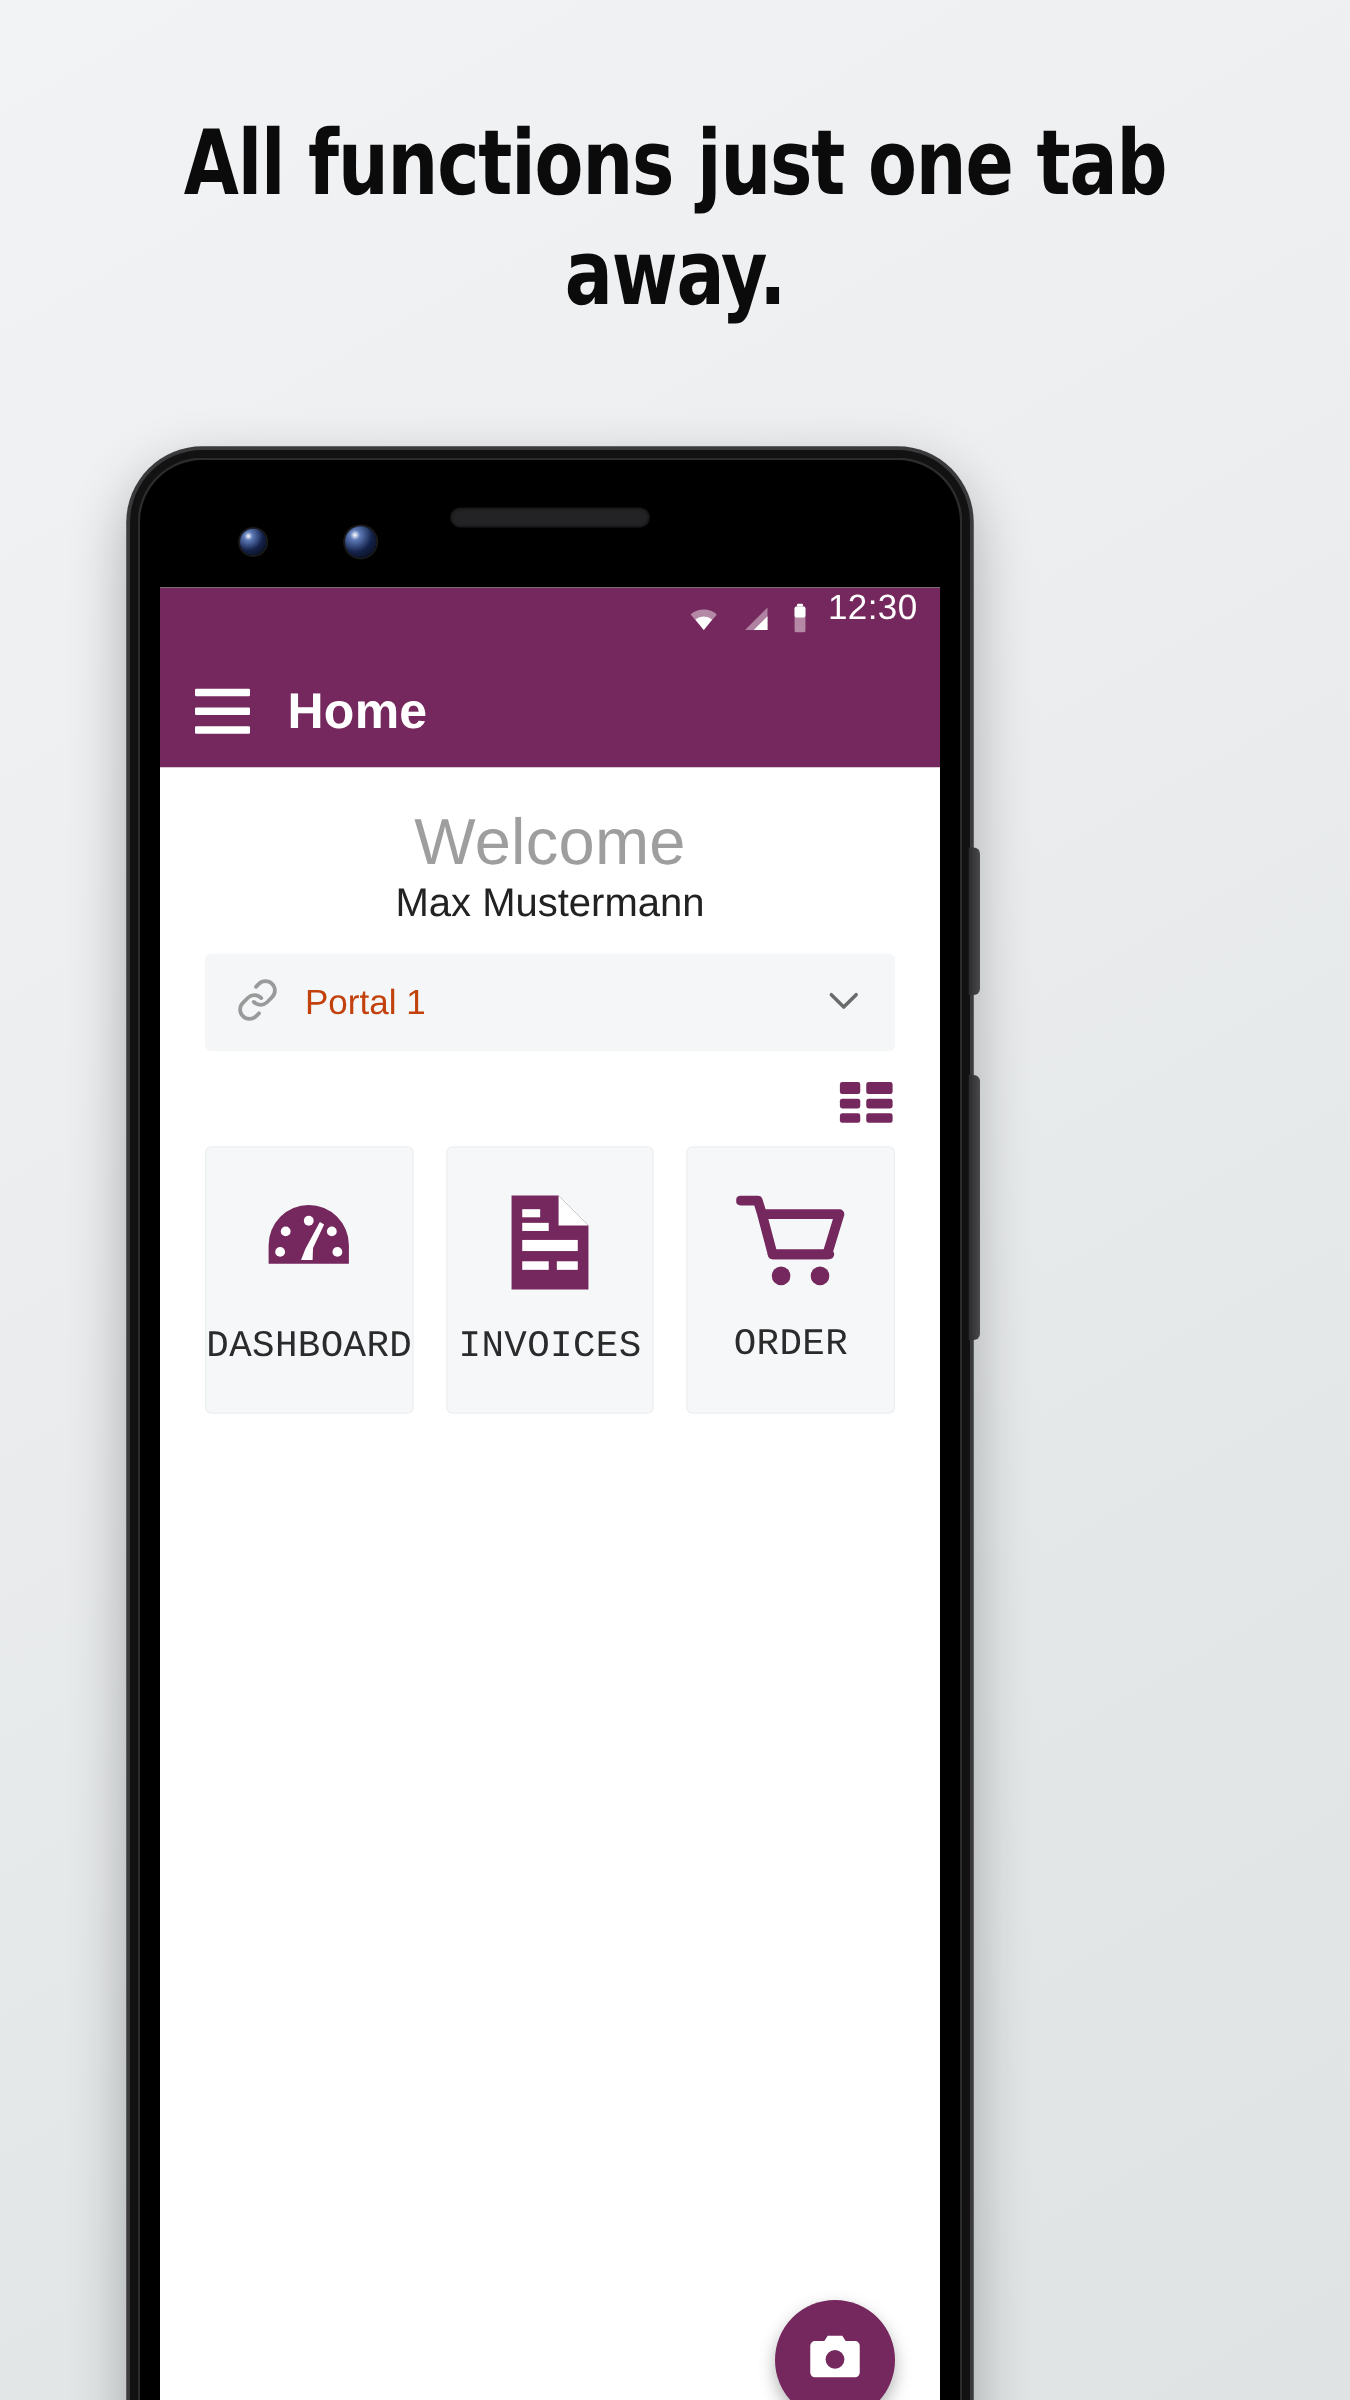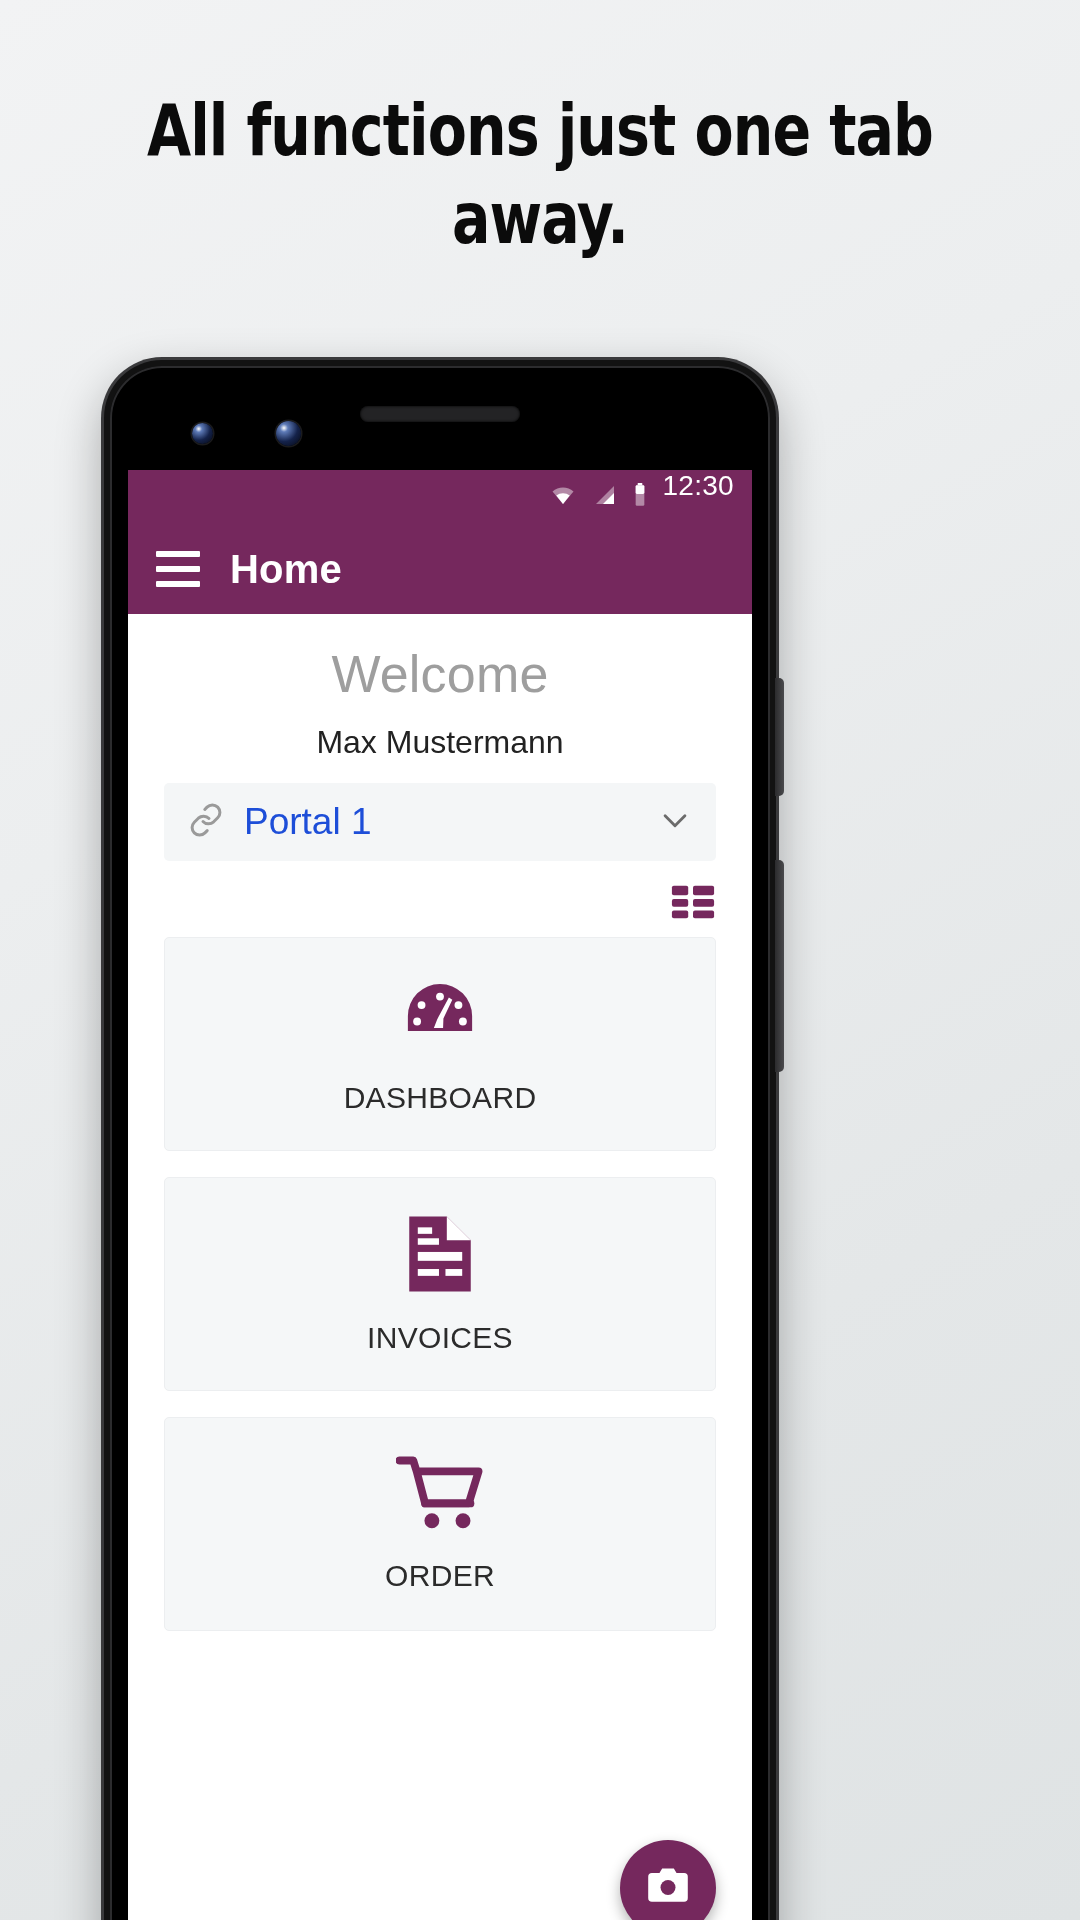--- a/index.html
+++ b/index.html
@@ -156,53 +156,54 @@
     color: #9e9e9e;
     font-weight: 400;
     padding-top: 18px;
     letter-spacing: 0.2px;
   }
   .username {
     text-align: center;
     font-size: 32px;
     color: #222222;
     font-weight: 400;
-    margin-top: 20px;
+    margin-top: 0;
   }
 
   .portal-select {
     margin: 22px 24px 0 24px;
     height: 78px;
     background: #f4f6f7;
     border-radius: 5px;
     display: flex;
     align-items: center;
     padding: 0 24px;
     gap: 20px;
     cursor: pointer;
   }
   .portal-label {
     flex: 1;
-    font-size: 37px;
-    color: #1d4ed8;
+    font-size: 28px;
+    color: #c2410c;
   }
 
   .viewtoggle-row {
     display: flex;
     justify-content: flex-end;
     padding: 20px 24px 0 24px;
   }
   .viewtoggle { cursor: pointer; line-height: 0; }
 
   
   .grid {
     display: grid;
-    grid-template-columns: 1fr;
+    grid-template-columns: 1fr 1fr 1fr;
     gap: 26px;
     padding: 16px 24px 24px 24px;
+    font-family: Liberation Mono, monospace;
   }
   .tile {
     background: #f5f7f8;
     border: 1px solid #eceef0;
     border-radius: 5px;
     height: 214px;
     display: flex;
     flex-direction: column;
     align-items: center;
     justify-content: center;

